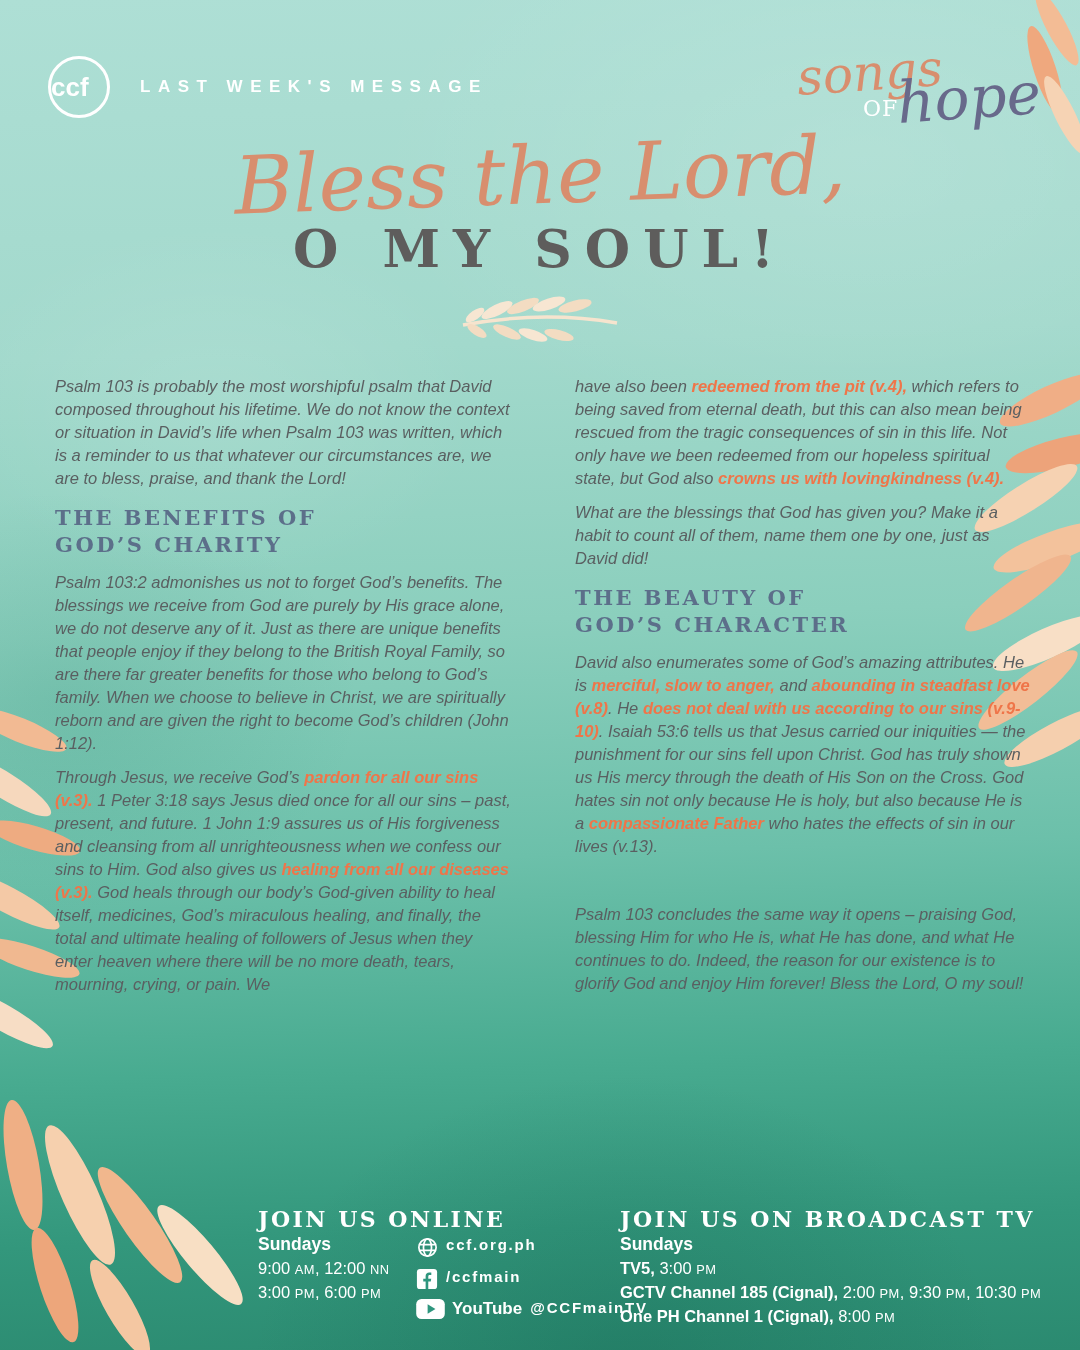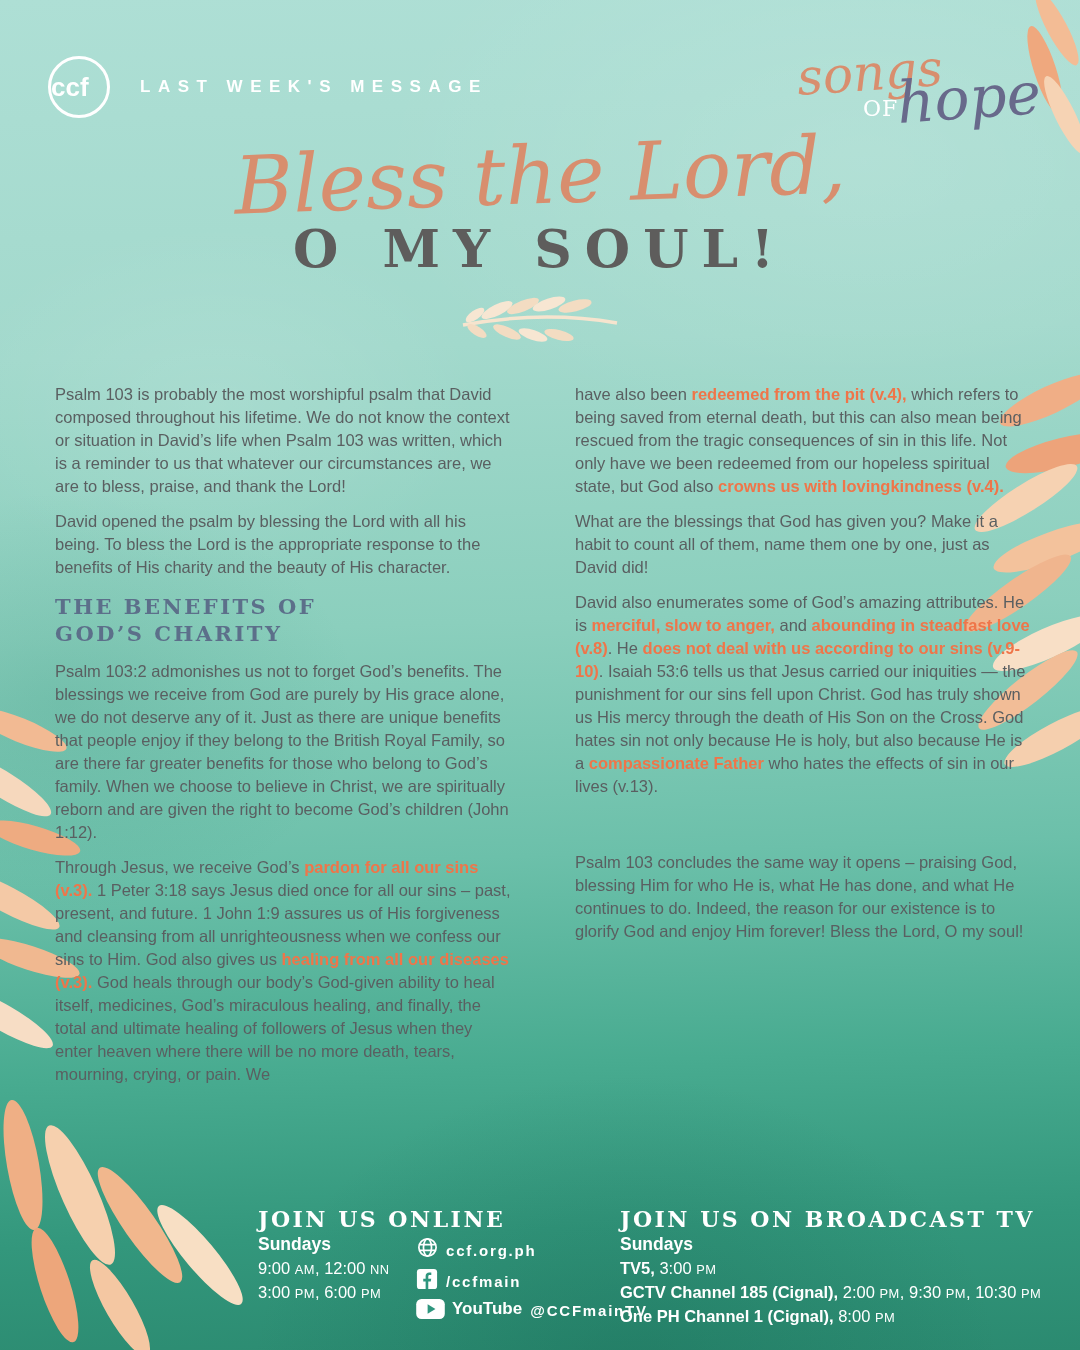--- a/index.html
+++ b/index.html
@@ -34,38 +34,38 @@
   .title-script{font-family:"DejaVu Serif", serif; font-style:italic; font-size:80px;
     color:var(--coral,#d88e6e); line-height:1; transform:rotate(-2deg);}
   .title-caps{font-family:"DejaVu Serif", serif; font-weight:bold; font-size:52px;
     color:#5e5d5c; letter-spacing:13px; margin-top:2px;}
   .laurel{margin-top:16px;}
 
   
   .column{position:absolute; top:371px; width:458px; color:var(--body-gray,#5a5f61);
     font-size:16.5px; line-height:23px;}
   .col-left{left:55px;} .col-right{left:575px;}
-  .column p{margin:12px 0 11px 0;}
+  .column p{margin:4px 0 11px 0;font-style:italic;}
   .column h2{font-family:"DejaVu Serif", serif; font-weight:bold; font-size:21px;
     line-height:27px; letter-spacing:2.5px; color:var(--slate-blue,#5c6f8a);
     margin:14px 0 13px 0;}
   .hl{color:var(--accent-orange,#ef7549); font-weight:bold;}
   .spacer{height:30px;}
 
   
   .footer-h{font-family:"DejaVu Serif", serif; font-weight:bold; color:#fff;
     font-size:22px; letter-spacing:2.5px; margin:0 0 2px 0;}
   .online{position:absolute; left:258px; top:1206px; display:block;}
   .online-cols{display:flex;}
   .sched{width:158px;}
   .day{color:#fff; font-weight:bold; font-size:17.5px; margin-bottom:2px;}
   .times, .brow{color:#fff; font-size:16.5px; line-height:23px;}
   .sc{font-size:0.78em; letter-spacing:.5px;}
   .links{margin-top:2px;}
-  .link-row{display:flex; align-items:flex-end; margin-bottom:9px; color:#fff;}
+  .link-row{display:flex; align-items:flex-start; margin-bottom:9px; color:#fff;}
   .link-icon{width:30px; display:flex; align-items:center;}
   .link-label{font-size:15px; font-weight:bold; letter-spacing:1.8px;}
   .yt-word{font-family:"Liberation Sans", sans-serif; font-weight:bold; font-size:17px; margin:0 8px 0 6px; letter-spacing:0;}
   .broadcast{position:absolute; left:620px; top:1206px;}
   .brow b{font-weight:bold;}
 </style>
 </head>
 <body>
 
 <div class="page">
@@ -132,28 +132,28 @@
         <ellipse cx="78" cy="40" rx="15" ry="5" fill="#f7e6d2" transform="rotate(18 78 40)"></ellipse>
         <ellipse cx="104" cy="40" rx="15" ry="5" fill="#f3dcc2" transform="rotate(14 104 40)"></ellipse>
         <ellipse cx="20" cy="20" rx="11" ry="4.5" fill="#f7e6d2" transform="rotate(-35 20 20)"></ellipse>
         <ellipse cx="22" cy="36" rx="11" ry="4.5" fill="#f3dcc2" transform="rotate(32 22 36)"></ellipse>
       </svg>
     </div>
   </div>
 
   <div class="column col-left" id="col-0">
       <p><span>Psalm 103 is probably the most worshipful psalm that David composed throughout his lifetime. We do not know the context or situation in David’s life when Psalm 103 was written, which is a reminder to us that whatever our circumstances are, we are to bless, praise, and thank the Lord!</span></p>
-      <p><span>David opened the psalm by blessing the Lord with all his being. To bless the Lord is the appropriate response to the benefits of His charity and the beauty of His character.</span></p>
       <h2>THE BENEFITS OF<br>GOD’S CHARITY</h2>
       <p><span>Psalm 103:2 admonishes us not to forget God’s benefits. The blessings we receive from God are purely by His grace alone, we do not deserve any of it. Just as there are unique benefits that people enjoy if they belong to the British Royal Family, so are there far greater benefits for those who belong to God’s family. When we choose to believe in Christ, we are spiritually reborn and are given the right to become God’s children (John 1:12).</span></p>
       <p><span>Through Jesus, we receive God’s </span><span class="hl">pardon for all our sins (v.3).</span><span> 1 Peter 3:18 says Jesus died once for all our sins – past, present, and future. 1 John 1:9 assures us of His forgiveness and cleansing from all unrighteousness when we confess our sins to Him. God also gives us </span><span class="hl">healing from all our diseases (v.3).</span><span> God heals through our body’s God-given ability to heal itself, medicines, God’s miraculous healing, and finally, the total and ultimate healing of followers of Jesus when they enter heaven where there will be no more death, tears, mourning, crying, or pain. We</span></p>
     </div>
   <div class="column col-right" id="col-1">
       <p><span>have also been </span><span class="hl">redeemed from the pit (v.4),</span><span> which refers to being saved from eternal death, but this can also mean being rescued from the tragic consequences of sin in this life. Not only have we been redeemed from our hopeless spiritual state, but God also </span><span class="hl">crowns us with lovingkindness (v.4).</span></p>
       <p><span>What are the blessings that God has given you? Make it a habit to count all of them, name them one by one, just as David did!</span></p>
+      <h2>THE BEAUTY OF<br>GOD’S CHARACTER</h2>
       <p><span>David also enumerates some of God’s amazing attributes. He is </span><span class="hl">merciful, slow to anger,</span><span> and </span><span class="hl">abounding in steadfast love (v.8)</span><span>. He </span><span class="hl">does not deal with us according to our sins (v.9-10)</span><span>. Isaiah 53:6 tells us that Jesus carried our iniquities — the punishment for our sins fell upon Christ. God has truly shown us His mercy through the death of His Son on the Cross. God hates sin not only because He is holy, but also because He is a </span><span class="hl">compassionate Father</span><span> who hates the effects of sin in our lives (v.13).</span></p>
       <div class="spacer"></div>
       <p><span>Psalm 103 concludes the same way it opens – praising God, blessing Him for who He is, what He has done, and what He continues to do. Indeed, the reason for our existence is to glorify God and enjoy Him forever! Bless the Lord, O my soul!</span></p>
     </div>
 
   <div class="online">
     <h3 class="footer-h">JOIN US ONLINE</h3>
     <div class="online-cols">
       <div class="sched">
         <div class="day">Sundays</div>

